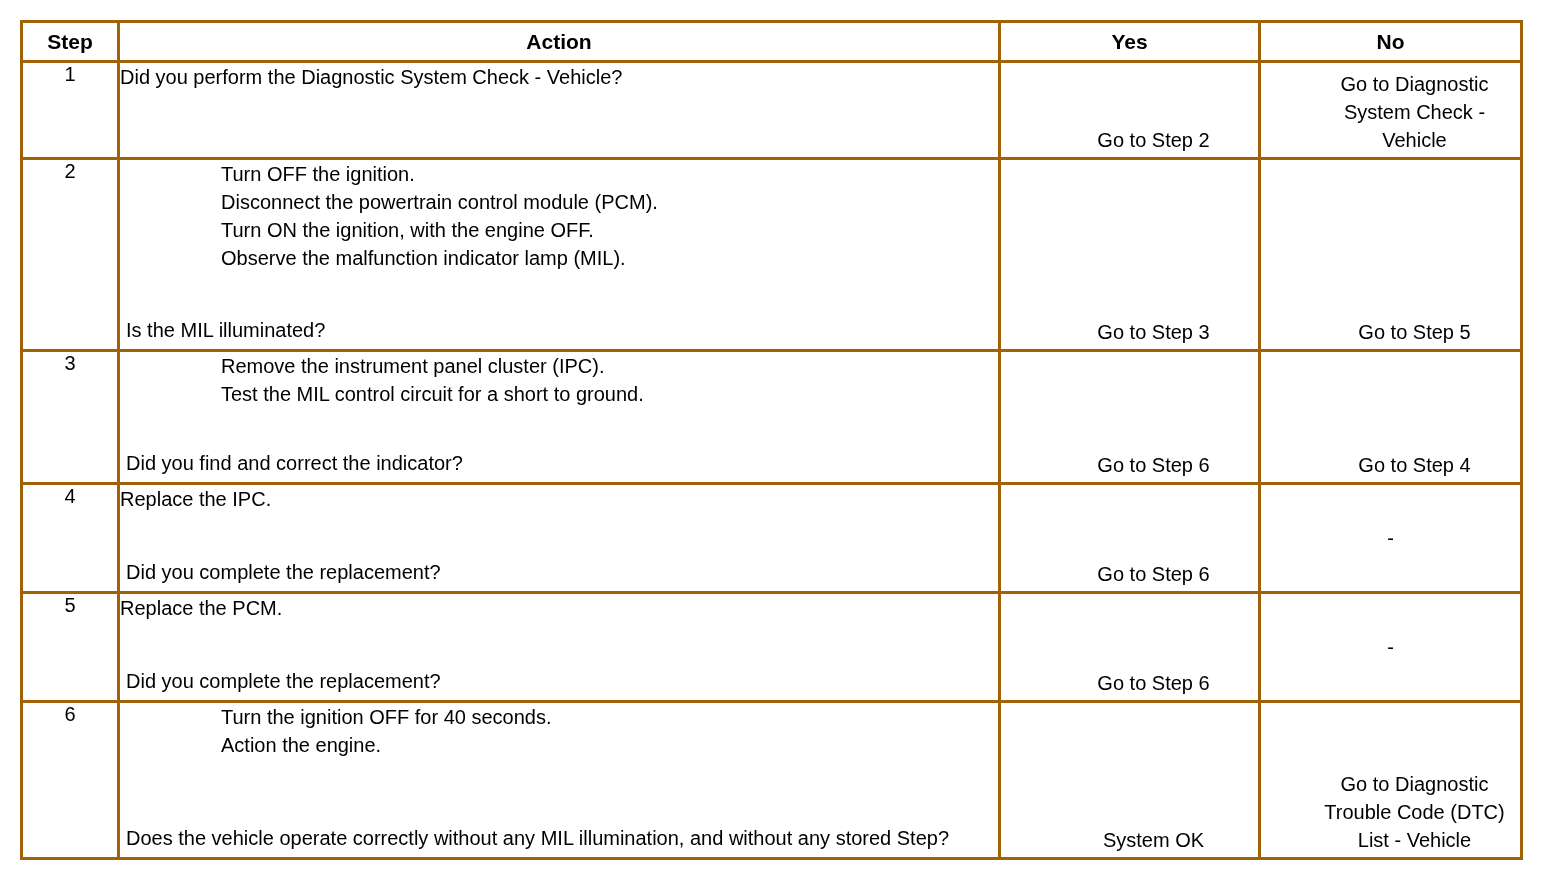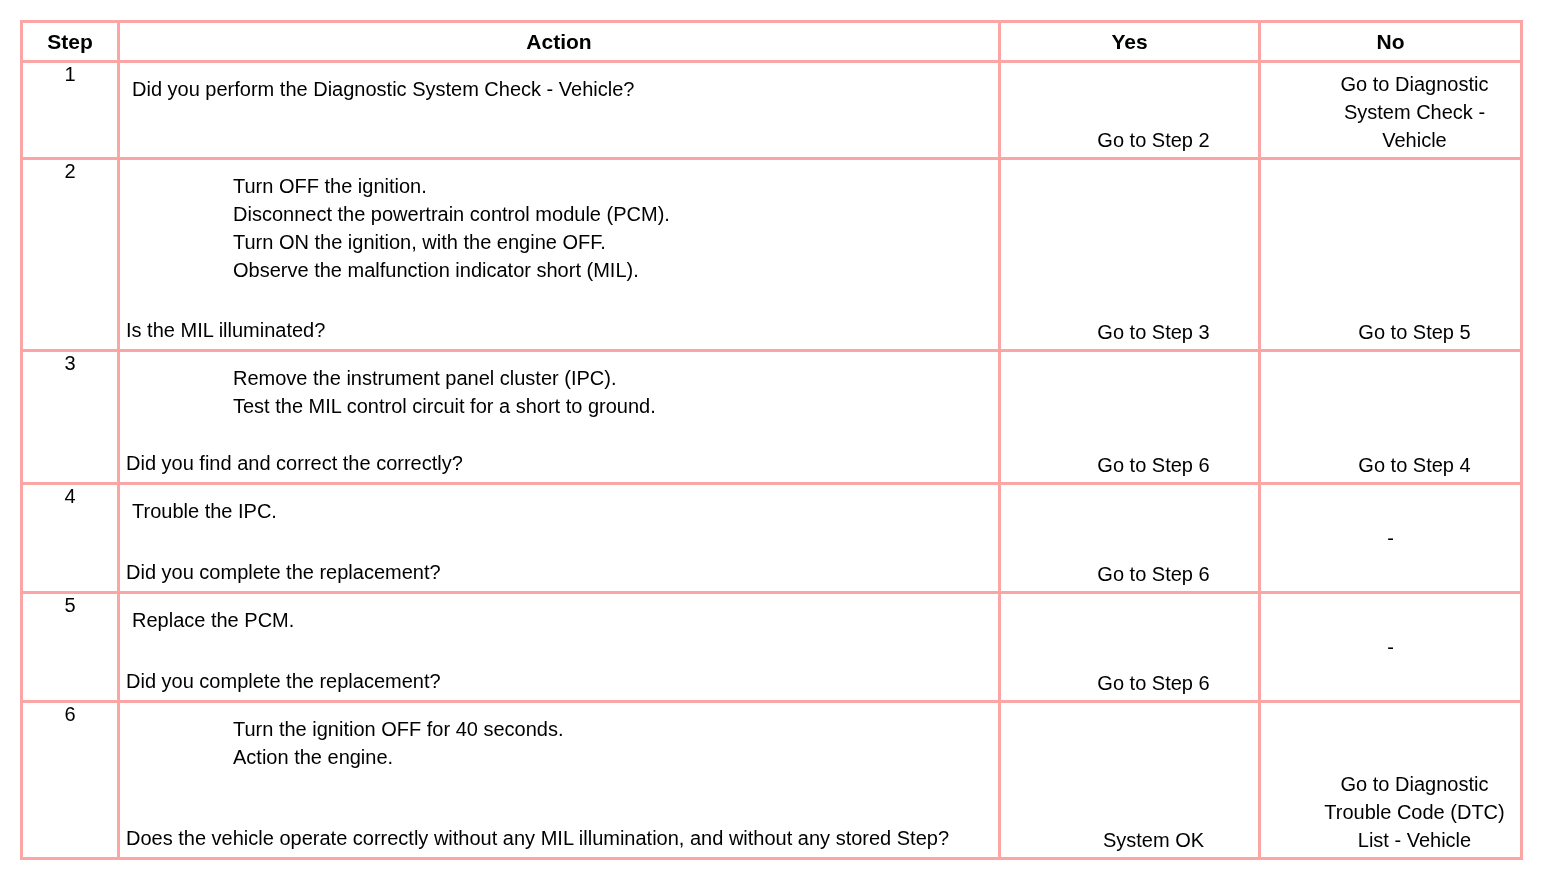--- a/index.html
+++ b/index.html
@@ -18,21 +18,21 @@
   #diag-table {
     position: absolute;
     left: 20px;
     top: 20px;
     width: 1500px;
     border-collapse: collapse;
     table-layout: fixed;
   }
 
   #diag-table td, #diag-table th {
-    border: 3px solid #fca5a5;
+    border: 3px solid #a16207;
     padding: 0;
     vertical-align: top;
     background: #ffffff;
   }
 
   
   col.c-step   { width: 97px; }
   col.c-action { width: 881px; }
   col.c-yes    { width: 260px; }
   col.c-no     { width: 262px; }
@@ -60,41 +60,41 @@
   }
 
   .cell-action {
     position: relative;
     padding: 4px 6px 4px 6px;
     font-size: 20px;
     line-height: 28px;
   }
 
   .substeps {
-    margin: 12px;
+    margin: 0;
     padding: 0 0 0 101px;
     list-style: none;
   }
   .substeps li {
     white-space: nowrap;
   }
 
   .question {
     position: absolute;
     left: 6px;
     right: 6px;
     bottom: 5px;
     line-height: 28px;
   }
   .question.two-line {
     line-height: 27px;
   }
 
   .lead-line {
-    margin: 12px;
+    margin: 0;
   }
 
   .cell-answer {
     position: relative;
     text-align: center;
     font-size: 20px;
     line-height: 28px;
   }
   .answer-bottom {
     position: absolute;
@@ -151,51 +151,51 @@
           <div class="answer-bottom">Go to Diagnostic System Check - Vehicle</div>
         </td>
       </tr>
       <tr class="body-row row-2">
         <td class="cell-step">2</td>
         <td class="cell-action">
           <ul class="substeps">
             <li>Turn OFF the ignition.</li>
             <li>Disconnect the powertrain control module (PCM).</li>
             <li>Turn ON the ignition, with the engine OFF.</li>
-            <li>Observe the malfunction indicator short (MIL).</li>
+            <li>Observe the malfunction indicator lamp (MIL).</li>
           </ul>
           <div class="question">Is the MIL illuminated?</div>
         </td>
         <td class="cell-answer">
           <div class="answer-bottom">Go to Step 3</div>
         </td>
         <td class="cell-answer">
           <div class="answer-bottom">Go to Step 5</div>
         </td>
       </tr>
       <tr class="body-row row-3">
         <td class="cell-step">3</td>
         <td class="cell-action">
           <ul class="substeps">
             <li>Remove the instrument panel cluster (IPC).</li>
             <li>Test the MIL control circuit for a short to ground.</li>
           </ul>
-          <div class="question">Did you find and correct the correctly?</div>
+          <div class="question">Did you find and correct the indicator?</div>
         </td>
         <td class="cell-answer">
           <div class="answer-bottom">Go to Step 6</div>
         </td>
         <td class="cell-answer">
           <div class="answer-bottom">Go to Step 4</div>
         </td>
       </tr>
       <tr class="body-row row-4">
         <td class="cell-step">4</td>
         <td class="cell-action">
-          <div class="lead-line">Trouble the IPC.</div>
+          <div class="lead-line">Replace the IPC.</div>
           <div class="question">Did you complete the replacement?</div>
         </td>
         <td class="cell-answer">
           <div class="answer-bottom">Go to Step 6</div>
         </td>
         <td class="cell-answer">
           <div class="answer-middle">-</div>
         </td>
       </tr>
       <tr class="body-row row-5">

